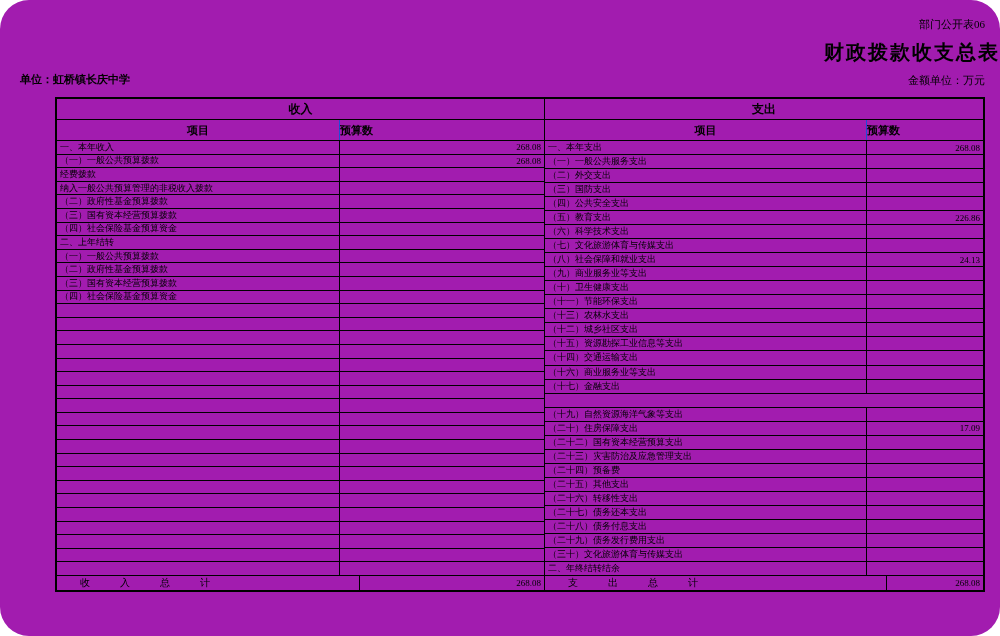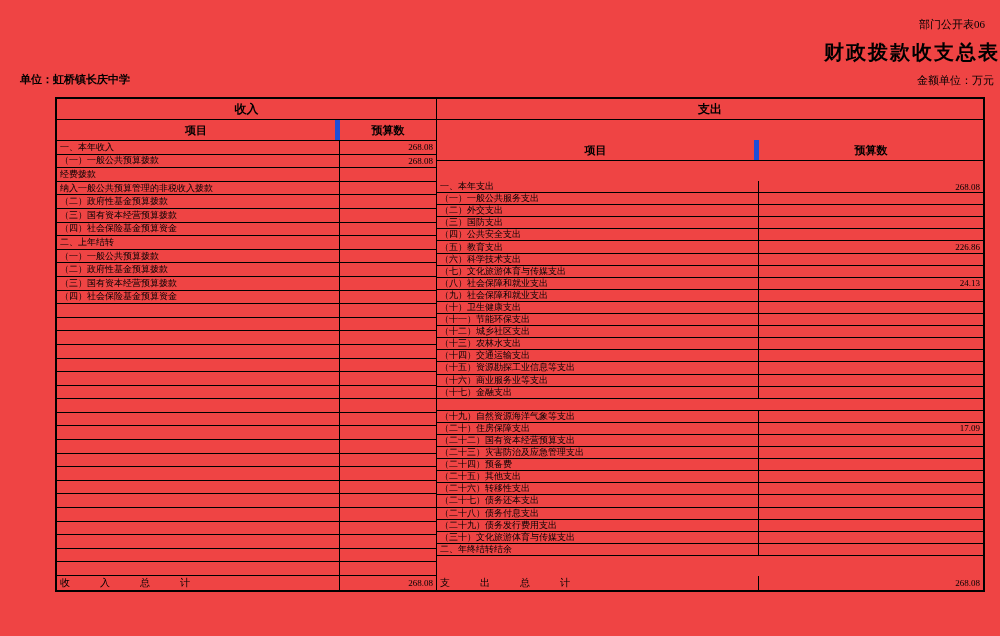--- a/index.html
+++ b/index.html
@@ -5,22 +5,23 @@
   html, body {
     margin: 0; padding: 0;
     background: #ffffff;
     width: 1000px; height: 636px;
     font-family: "Liberation Serif", "DejaVu Serif", serif;
     color: #000;
   }
   .sheet {
     position: relative;
     width: 1000px; height: 636px;
-    background: #ef4444;
+    background: #a21caf;
     overflow: hidden;
+    border-radius: 29px;
   }
   .doc-code {
     position: absolute;
     top: 17px; right: 15px;
     font-size: 11px;
   }
   .title {
     position: absolute;
     top: 39px; left: 0;
     width: 100%;
@@ -31,66 +32,66 @@
     margin: 0;
   }
   .meta-unit {
     position: absolute;
     top: 72px; left: 20px;
     font-size: 11px;
     font-weight: bold;
   }
   .meta-amount-unit {
     position: absolute;
-    top: 73px; right: 6px;
+    top: 73px; right: 15px;
     font-size: 11px;
   }
   .budget-table {
     position: absolute;
     left: 55px; top: 97px;
     width: 930px; height: 495px;
     border: 2px solid #000;
     box-sizing: border-box;
     display: flex;
   }
   .half {
     display: flex;
     flex-direction: column;
     box-sizing: border-box;
     min-width: 0;
   }
-  .half-income { width: 380px; border-right: 1px solid #000; --itemw: 283px; }
-  .half-expense { flex: 1; gap: 20px; --itemw: 322px; }
+  .half-income { width: 488px; border-right: 1px solid #000; --itemw: 283px; }
+  .half-expense { flex: 1; --itemw: 322px; }
   .half-title {
     height: 21px;
     line-height: 20px;
     text-align: center;
     font-weight: bold;
     font-size: 12px;
     border-bottom: 1px solid #000;
     box-sizing: border-box;
   }
   .col-heads {
     height: 21px;
     display: flex;
     border-bottom: 1px solid #000;
     box-sizing: border-box;
     font-weight: bold;
     font-size: 11px;
   }
   .col-head-item {
     width: var(--itemw);
-    border-right: 5px solid #1d4ed8;
+    border-right: 1px solid #1d4ed8;
     box-sizing: border-box;
     text-align: center;
     line-height: 20px;
   }
   .col-head-value {
     flex: 1;
-    text-align: center;
+    text-align: left;
     line-height: 20px;
   }
   .rows {
     flex: 1;
     display: flex;
     flex-direction: column;
     min-height: 0;
     text-align: right;
   }
   .row {
@@ -112,20 +113,21 @@
   .cell.label.indent { }
   .cell.value {
     flex: 1;
     justify-content: flex-end;
     padding-right: 3px;
   }
   .total-row {
     height: 14px;
     display: flex;
     box-sizing: border-box;
+    padding-left: 20px;
   }
   .total-label {
     width: var(--itemw);
     border-right: 1px solid #000;
     box-sizing: border-box;
     padding-left: 3px;
     font-size: 10px;
     letter-spacing: 30px;
     white-space: nowrap;
     overflow: hidden;
@@ -374,51 +376,51 @@
     <div class="cell label">（七）文化旅游体育与传媒支出</div>
     <div class="cell value"></div>
   </div>
 
   <div class="row">
     <div class="cell label">（八）社会保障和就业支出</div>
     <div class="cell value">24.13</div>
   </div>
 
   <div class="row">
-    <div class="cell label">（九）社会保障和就业支出</div>
+    <div class="cell label">（九）商业服务业等支出</div>
     <div class="cell value"></div>
   </div>
 
   <div class="row">
     <div class="cell label">（十）卫生健康支出</div>
     <div class="cell value"></div>
   </div>
 
   <div class="row">
     <div class="cell label">（十一）节能环保支出</div>
     <div class="cell value"></div>
   </div>
 
   <div class="row">
+    <div class="cell label">（十三）农林水支出</div>
+    <div class="cell value"></div>
+  </div>
+
+  <div class="row">
     <div class="cell label">（十二）城乡社区支出</div>
     <div class="cell value"></div>
   </div>
 
   <div class="row">
-    <div class="cell label">（十三）农林水支出</div>
+    <div class="cell label">（十五）资源勘探工业信息等支出</div>
     <div class="cell value"></div>
   </div>
 
   <div class="row">
     <div class="cell label">（十四）交通运输支出</div>
-    <div class="cell value"></div>
-  </div>
-
-  <div class="row">
-    <div class="cell label">（十五）资源勘探工业信息等支出</div>
     <div class="cell value"></div>
   </div>
 
   <div class="row">
     <div class="cell label">（十六）商业服务业等支出</div>
     <div class="cell value"></div>
   </div>
 
   <div class="row">
     <div class="cell label">（十七）金融支出</div>

